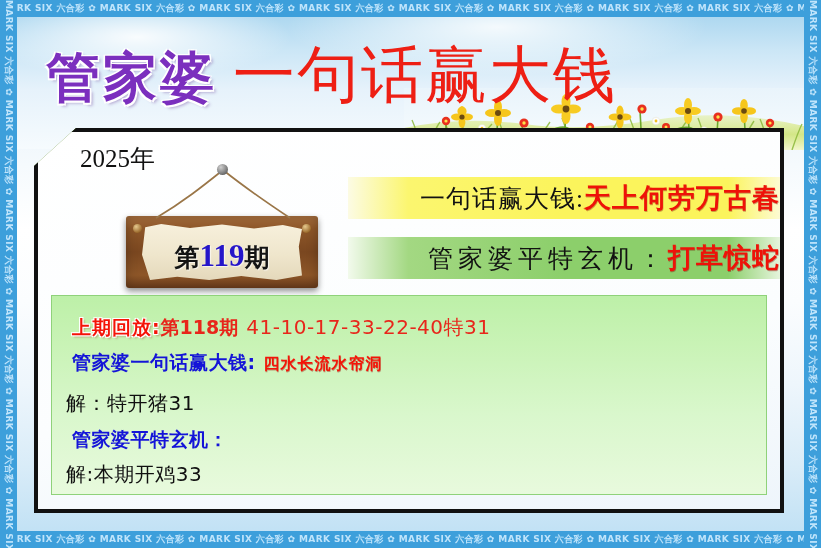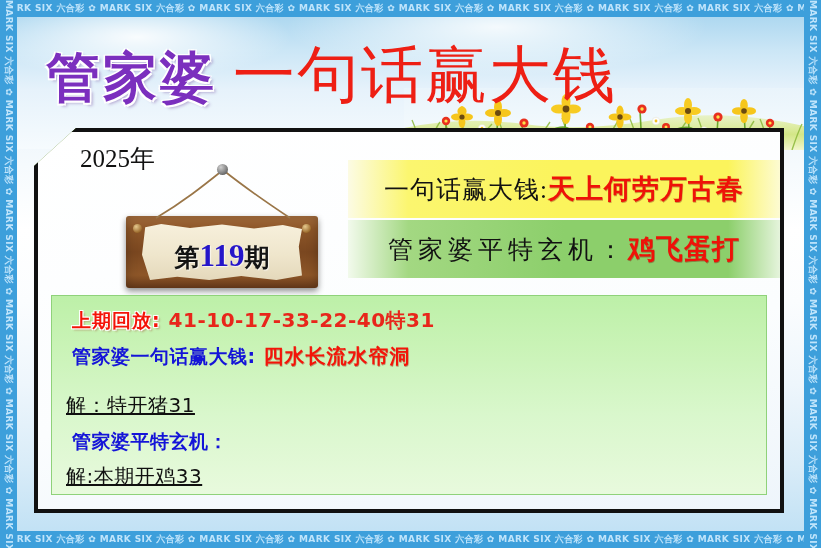--- a/index.html
+++ b/index.html
@@ -145,25 +145,26 @@
     font-size: 25px; font-weight: bold;
     letter-spacing: 0; white-space: nowrap;
     color: #141414;
     text-shadow: 1px 1px 1px rgba(255,255,255,.7);
     margin-top: 7px;
   }
   .issue-text .num { color: #2515c9; font-size: 31px; font-family: "Liberation Serif", serif; }
 
   
   .banner {
-    position: absolute; left: 310px; height: 58px;
+    position: absolute; left: 310px; height: 42px;
     width: 432px;
-    display: flex; align-items: center; justify-content: center;
+    display: flex; align-items: center; justify-content: flex-end;
     z-index: 5;
     white-space: nowrap;
+    margin-top: 17px;
   }
   .banner.yellow {
     top: 28px;
     background: linear-gradient(90deg,#fcfbe4 0%, #fbf66f 14%, #fbf45c 50%, #fbf45c 88%, #fdfbd2 100%);
   }
   .banner.green {
     top: 88px;
     background: linear-gradient(90deg,#f2faec 0%, #a3d882 14%, #8ccf6b 50%, #8ccf6b 88%, #e5f4dc 100%);
   }
   .banner .lbl {
@@ -178,63 +179,63 @@
     text-shadow: 0.5px 0.5px 0 rgba(120,0,0,.35);
   }
 
   
   .content-box {
     position: absolute; left: 13px; top: 163px;
     width: 716px; height: 200px;
     background: linear-gradient(180deg,#bdf0a8 0%, #c9f3b6 25%, #d9f7cc 60%, #e8fadd 100%);
     border: 1px solid #8fd27a;
     z-index: 5;
-    padding: 11px 0 0 0;
+    padding: 18px 0 0 0;
   }
   .crow {
     display: flex; align-items: baseline;
     padding-left: 20px;
     white-space: nowrap;
   }
   .crow.r1 { margin-bottom: 9px; }
-  .crow.r2 { margin-bottom: 22px; }
+  .crow.r2 { margin-bottom: 14px; }
   .crow.r3 { margin-bottom: 10px; padding-left: 14px; }
   .crow.r4 { margin-bottom: 8px; }
   .crow.r5 { padding-left: 14px; }
 
   .t-outline {
     font-family: "DejaVu Sans", sans-serif;
     font-size: 19px; font-weight: bold; color: #f41408;
     letter-spacing: 1px;
     text-shadow: -1px -1px 0 #fff, 1px -1px 0 #fff, -1px 1px 0 #fff, 1px 1px 0 #fff,
                  2px 2px 2px rgba(140,30,10,.35);
   }
   .t-red-plain {
     font-family: "DejaVu Sans", sans-serif;
     font-size: 19px; font-weight: bold; color: #e8261b;
   }
   .t-red-num {
     font-family: "DejaVu Sans", sans-serif;
-    font-size: 20px; font-weight: bold; color: #e8261b;
+    font-size: 20px; font-weight: normal; color: #e8261b;
     letter-spacing: 0.5px;
   }
   .t-blue {
     font-family: "DejaVu Sans", sans-serif;
     font-size: 19px; font-weight: bold; color: #1414d8;
     letter-spacing: 0.5px;
   }
   .t-red-bold {
     font-family: "DejaVu Sans", sans-serif;
-    font-size: 20px; font-weight: bold; color: #f41408;
+    font-size: 16px; font-weight: bold; color: #f41408;
     letter-spacing: 1px;
     text-shadow: 0.5px 0.5px 0 rgba(150,10,0,.4);
   }
   .t-black {
     font-family: "DejaVu Sans", sans-serif;
-    font-size: 20px; color: #101010; letter-spacing: 0.5px; text-decoration: underline;
+    font-size: 20px; color: #101010; letter-spacing: 0.5px;
   }
   .sp { display: inline-block; width: 8px; }
 </style>
 </head>
 <body>
 
 <div class="sky"></div>
 
 <div class="grass">
   <svg width="400" height="62" viewBox="0 0 400 62">
@@ -428,27 +429,28 @@
     </div>
   </div>
 
   <div class="banner yellow">
     <span class="lbl">一句话赢大钱:</span>
     <span class="val">天上何劳万古春</span>
   </div>
 
   <div class="banner green">
     <span class="lbl">管家婆平特玄机：</span>
-    <span class="val">鸡飞蛋打</span>
+    <span class="val">打草惊蛇</span>
   </div>
 
   <div class="content-box">
 
     <div class="crow r1">
       <span class="t-outline">上期回放:</span>
+      <span class="t-red-plain">第118期</span>
       <span class="sp"></span>
       <span class="t-red-num">41-10-17-33-22-40特31</span>
     </div>
 
     <div class="crow r2">
       <span class="t-blue">管家婆一句话赢大钱:</span>
       <span class="sp"></span>
       <span class="t-red-bold">四水长流水帘洞</span>
     </div>
 

